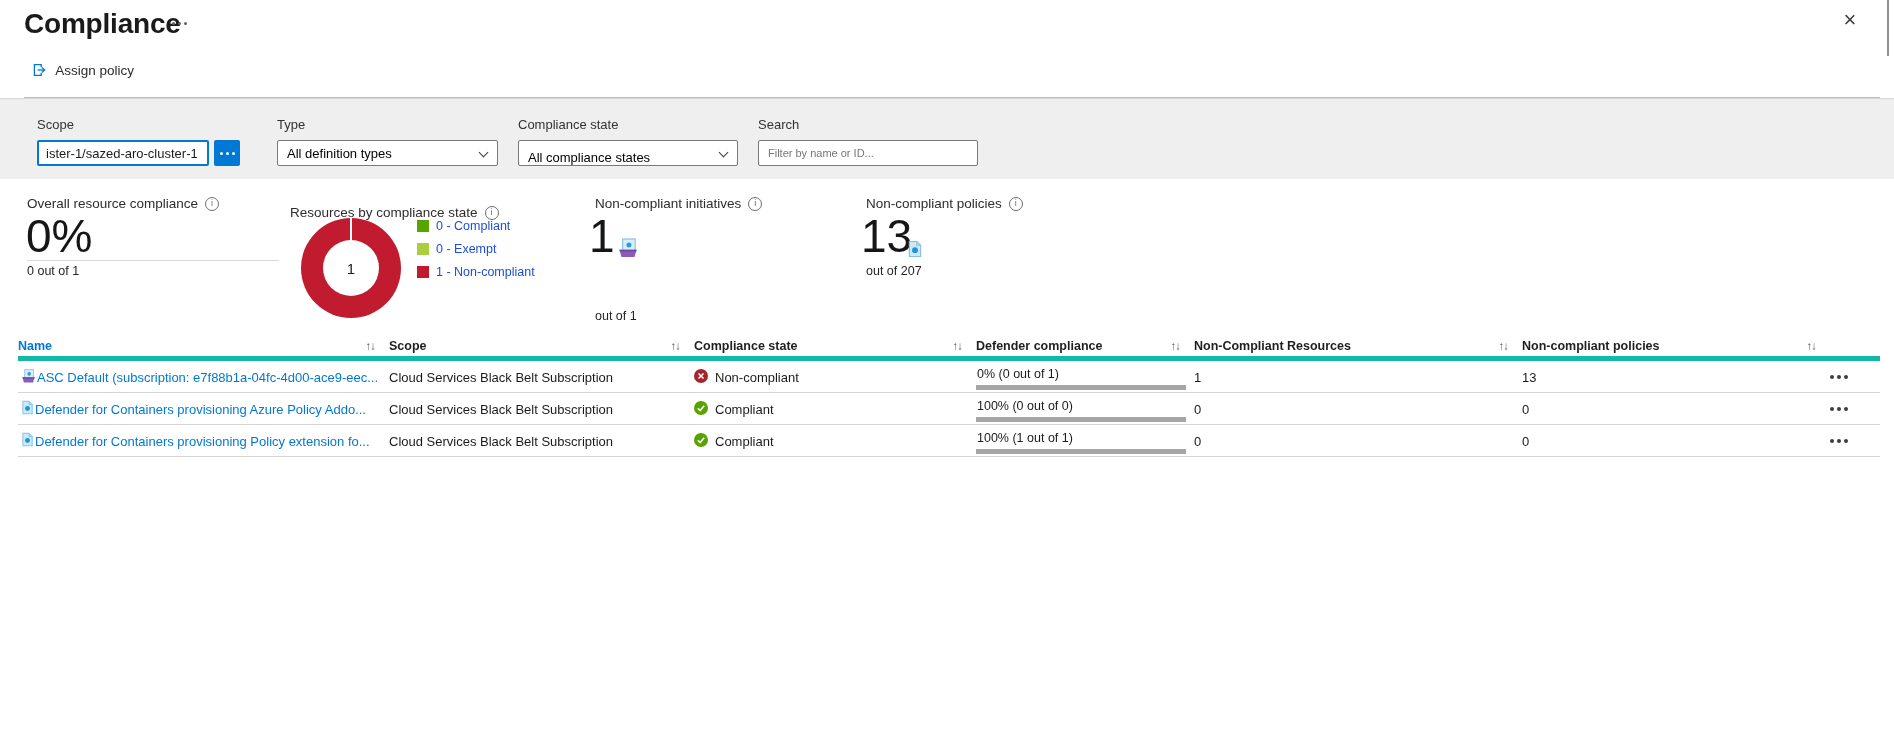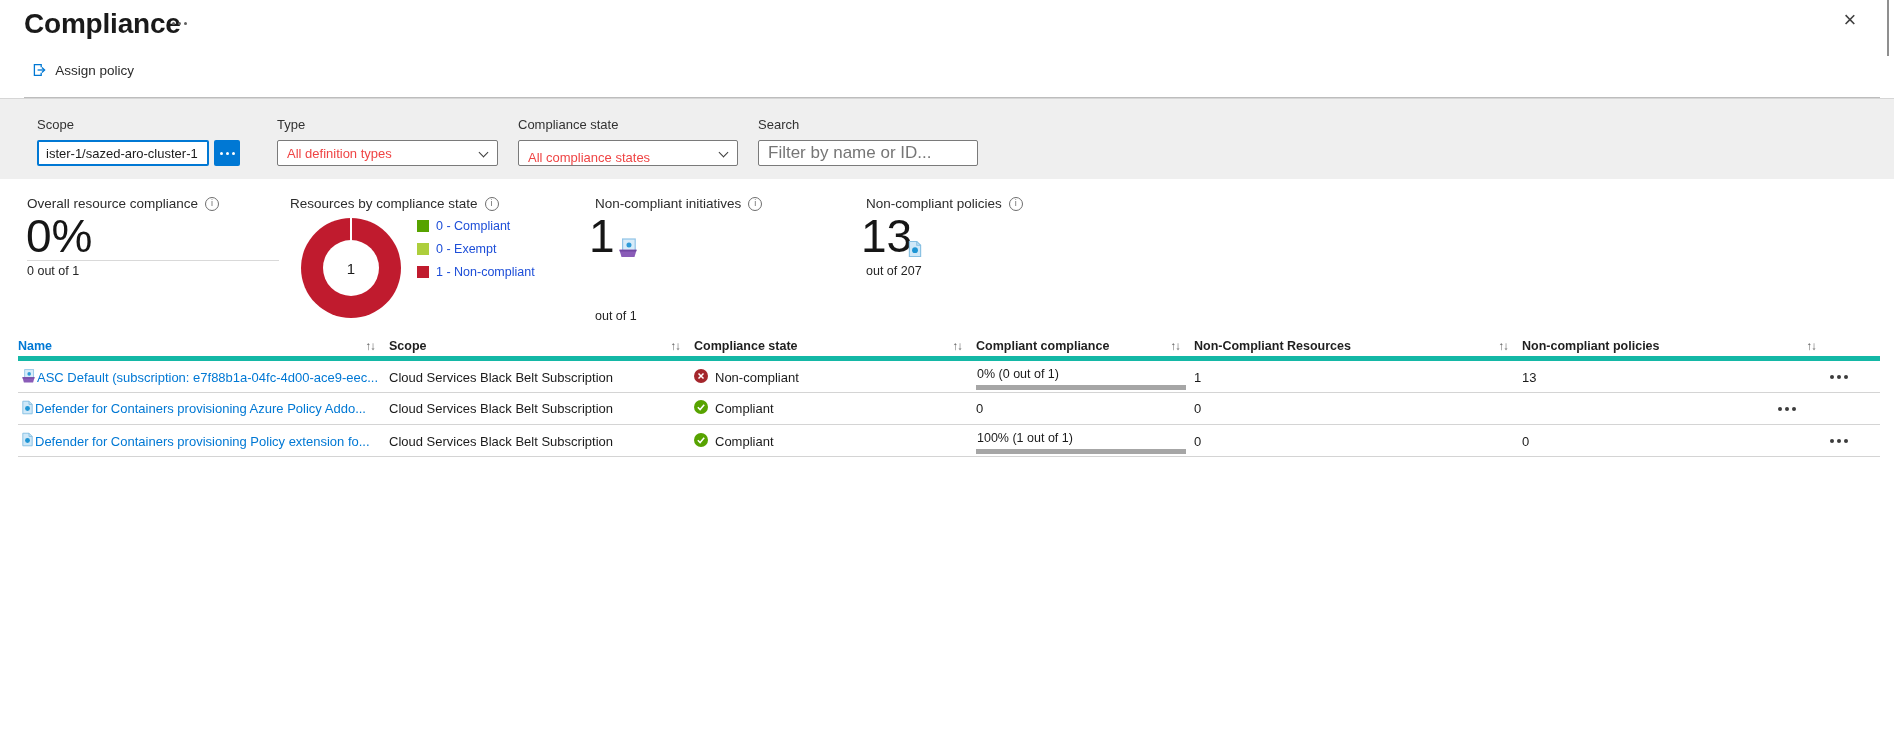--- a/index.html
+++ b/index.html
@@ -24,29 +24,29 @@
   .tb-item svg { display:block; }
   .toolbar-divider { position:absolute; left:24px; right:14px; top:97px; height:1px; background:#bdbdbd; }
 
   
   .filterbar { position:absolute; left:0; top:98px; width:1894px; height:81px; background:#efefef; border-top:1px solid #d6d6d6; }
   .f-label { position:absolute; top:18px; font-size:13px; color:#323232; }
   .f-box { position:absolute; top:41px; height:26px; background:#fff; border-radius:2px; font-size:13px; display:flex; align-items:center; }
   .scope-label { left:37px; } .type-label { left:277px; } .state-label { left:518px; } .search-label { left:758px; }
   .scope-input { left:37px; width:172px; border:2px solid #0078d4; padding:0 7px; color:#1b1b1b; outline:none; white-space:nowrap; overflow:hidden; font-family:inherit; }
   .scope-browse { left:214px; width:26px; background:#0078d4; border:none; color:#fff; justify-content:center; cursor:pointer; }
-  .dd { border:1px solid #7a7a7a; padding:0 26px 0 9px; color:#ef4444; cursor:pointer; position:absolute; }
+  .dd { border:1px solid #7a7a7a; padding:0 26px 0 9px; color:#000000; cursor:pointer; position:absolute; }
   .dd-type { left:277px; width:221px; } .dd-state { left:518px; width:220px;align-items:flex-end; }
   .chev { position:absolute; right:10px; top:8px; width:7px; height:7px; border-right:1.4px solid #3c3c3c; border-bottom:1.4px solid #3c3c3c; transform:rotate(45deg); }
-  .search-input { left:758px; width:220px; border:1px solid #7a7a7a; padding:0 9px; font-family:inherit; font-size:17px; outline:none; }
+  .search-input { left:758px; width:220px; border:1px solid #7a7a7a; padding:0 9px; font-family:inherit; font-size:11px; outline:none; }
   .search-input::placeholder { color:#767676; }
 
   
   .stat-title { position:absolute; top:196px; display:flex; align-items:center; gap:7px; font-size:13.5px; color:#2d2d2d; }
-  .t-overall { left:27px; } .t-bystate { left:290px; } .t-initiatives { left:595px; } .t-policies { left:866px; }
+  .t-overall { left:27px; } .t-bystate { left:290px;margin-top:9px; } .t-initiatives { left:595px; } .t-policies { left:866px; }
   .info-icon { width:14px; height:14px; border:1px solid #6e6e6e; border-radius:50%; color:#6e6e6e; font-size:9px; line-height:1; display:inline-flex; align-items:center; justify-content:center; font-style:normal; }
   .bignum { position:absolute; top:212px; font-size:46px; font-weight:300; line-height:1.05; color:#161616; }
   .n-overall { left:26px; } .n-initiatives { left:589px; } .n-policies { left:861px; }
   .stat-sub { position:absolute; top:264px; font-size:12.5px; color:#242424; }
   .s-overall { left:27px; } .s-initiatives { left:595px;margin-top:45px; } .s-policies { left:866px; }
   .overall-rule { position:absolute; left:27px; top:260px; width:252px; height:1px; background:#d9d9d9; }
   .stat-icon { position:absolute; }
   .ic-initiative-big { left:616px; top:237px; }
   .ic-policy-big { left:906px; top:240px; }
 
@@ -239,21 +239,21 @@
       </div>
       <div class="hcell">
         <span>Scope</span>
         <span class="sort">↑↓</span>
       </div>
       <div class="hcell">
         <span>Compliance state</span>
         <span class="sort">↑↓</span>
       </div>
       <div class="hcell">
-        <span>Compliant compliance</span>
+        <span>Defender compliance</span>
         <span class="sort">↑↓</span>
       </div>
       <div class="hcell">
         <span>Non-Compliant Resources</span>
         <span class="sort">↑↓</span>
       </div>
       <div class="hcell">
         <span>Non-compliant policies</span>
         <span class="sort">↑↓</span>
       </div>
@@ -296,20 +296,24 @@
             </svg></span>
         <a class="row-link">Defender for Containers provisioning Azure Policy Addo...</a>
       </div>
       <div class="cell-scope">Cloud Services Black Belt Subscription</div>
       <div class="cell-state">
         <span><svg width="14" height="14" viewBox="0 0 14 14">
               <use href="#def-check"></use>
             </svg></span>
         <span>Compliant</span>
       </div>
+      <div class="cell-comp">
+        <span class="comp-text">100% (0 out of 0)</span>
+        <span class="comp-bar"><span class="comp-fill" style="width: 100%;"></span></span>
+      </div>
       <div class="cell-num">0</div>
       <div class="cell-num">0</div>
       <div class="cell-actions">
           <span class="dots3 big">
             <i></i>
             <i></i>
             <i></i>
           </span>
         </div>
     </div>

